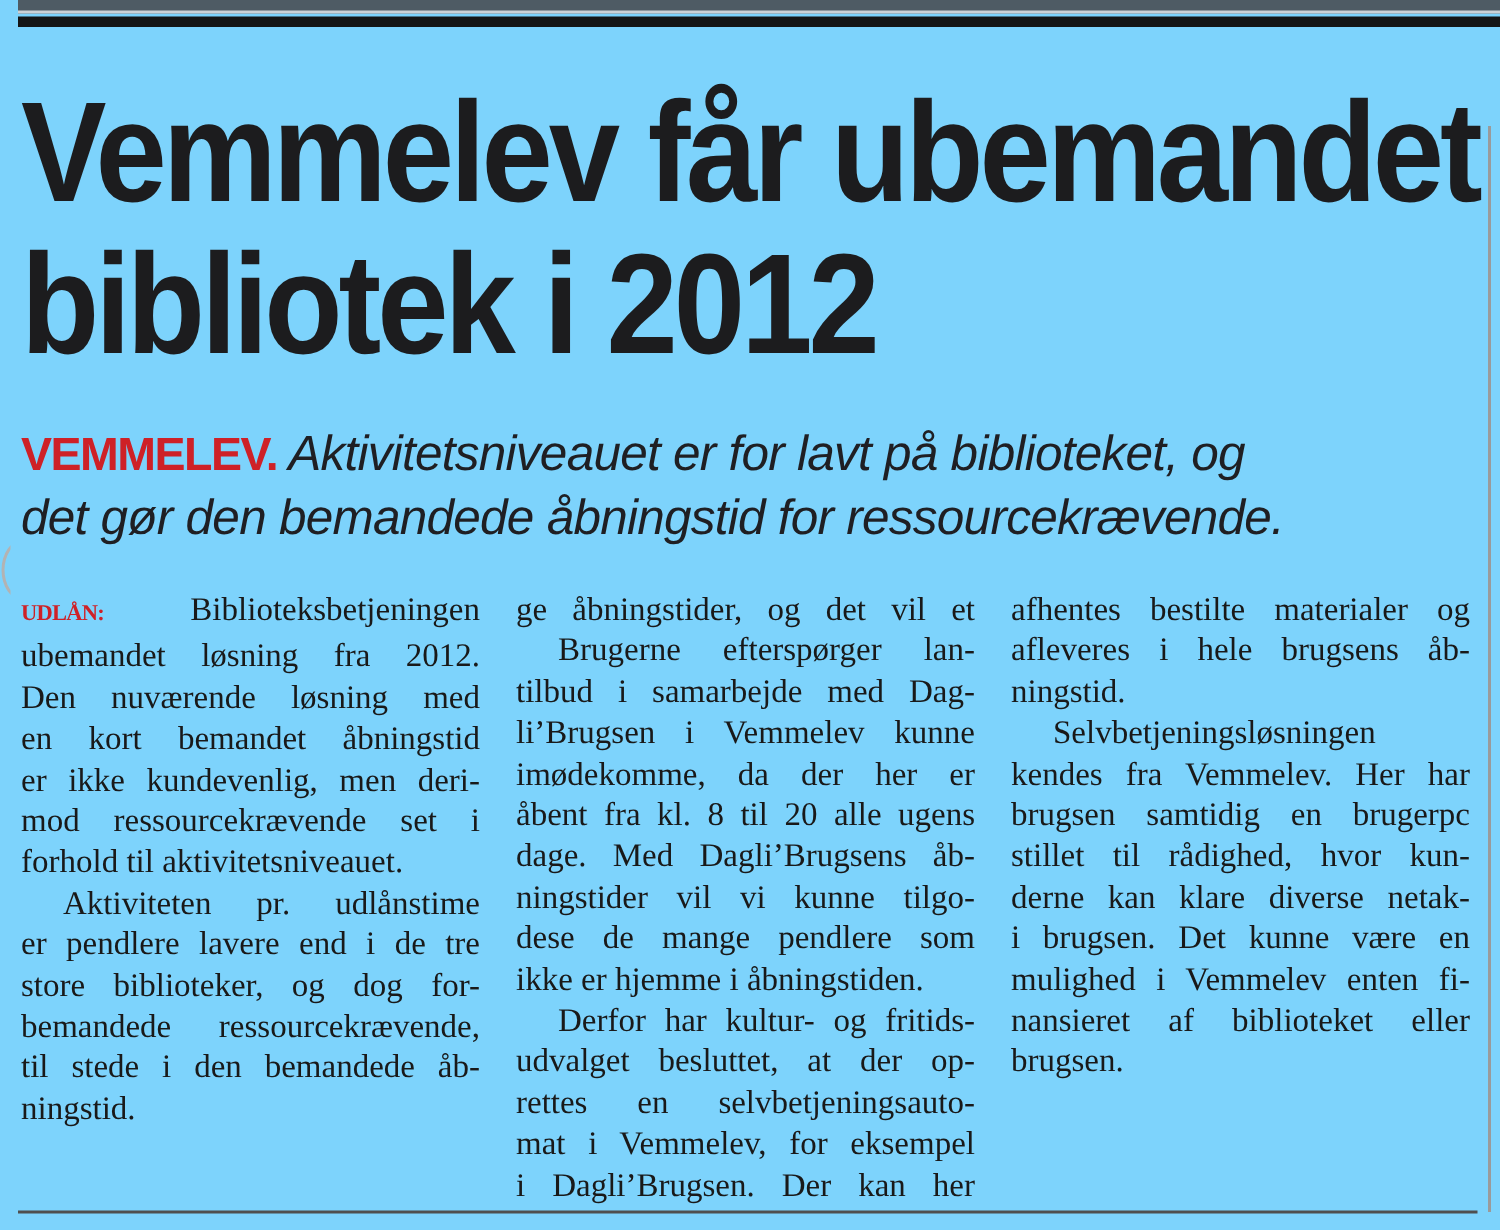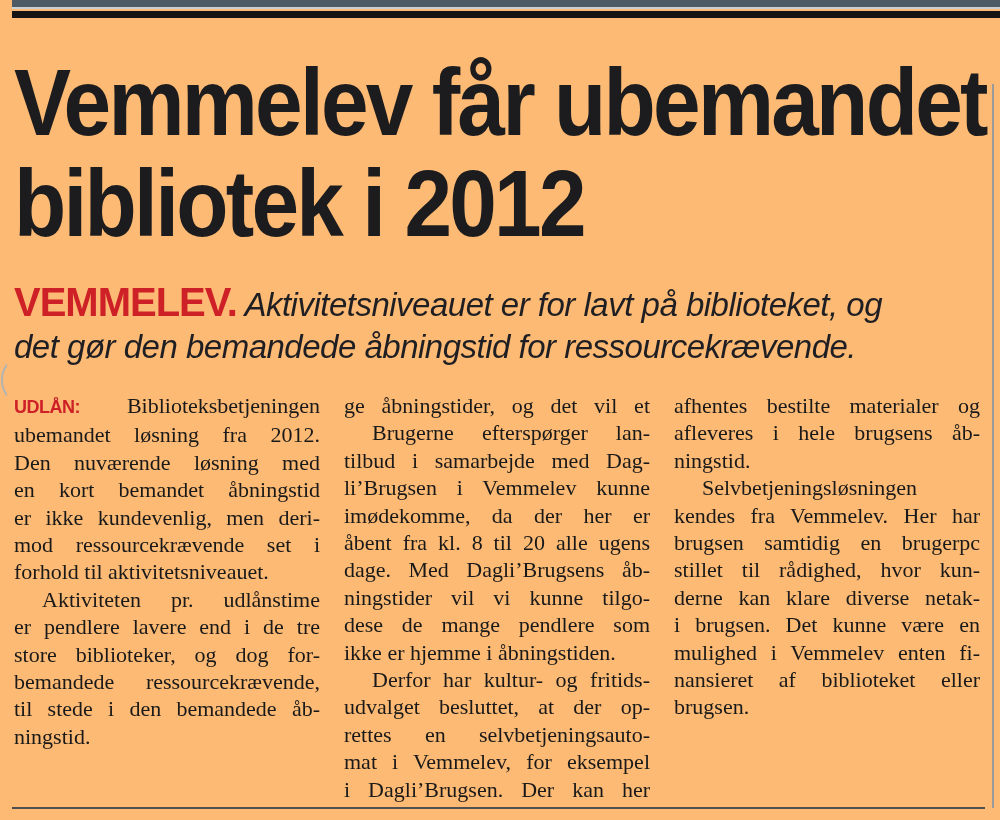--- a/index.html
+++ b/index.html
@@ -1,20 +1,20 @@
 <!DOCTYPE html>
 <html><head>
 <meta charset="utf-8">
 <style>
   html, body { margin: 0; padding: 0; background: #ffffff; }
   .page {
     position: relative;
     width: 1000px;
     height: 820px;
-    background: #fdba74;
+    background: #7dd3fc;
     overflow: hidden;
     font-family: "Liberation Serif", serif;
   }
 
   
   .bar-slate {
     position: absolute; left: 12px; right: 0; top: 0; height: 7px;
     background: #4e5b64; border-bottom: 2px solid #ccd1d5;
   }
   .bar-black {
@@ -42,44 +42,44 @@
     font-family: "Liberation Sans", sans-serif;
     font-style: italic;
     font-size: 33px;
     line-height: 42px;
     color: #1f1f23;
     letter-spacing: -0.5px;
   }
   .standfirst .lead-big {
     font-style: normal;
     font-weight: 700;
-    font-size: 40px;
+    font-size: 31px;
     letter-spacing: -1px;
     color: #ce2127;
   }
 
   
   .columns {
     position: absolute; left: 14px; top: 392px;
     display: flex; gap: 24px;
   }
   .col {
     width: 306px;
     font-size: 22px;
     line-height: 27.4px;
     color: #191919;
     overflow: hidden;
   }
   .line { text-align: right; text-align-last: left; white-space: normal; }
   .line.just { text-align: justify; text-align-last: justify; }
   .line.ind { text-indent: 28px; }
   .lead {
-    font-family: Liberation Sans, sans-serif;
+    font-family: Liberation Serif, serif;
     font-weight: 700;
-    font-size: 18px;
+    font-size: 15px;
     letter-spacing: -0.5px;
     color: #ce2127;
     margin-top: 16px;
   }
 
   
   .v-rule {
     position: absolute; left: 992px; top: 84px; width: 2px; height: 724px;
     background: #9a9a9a;
   }

